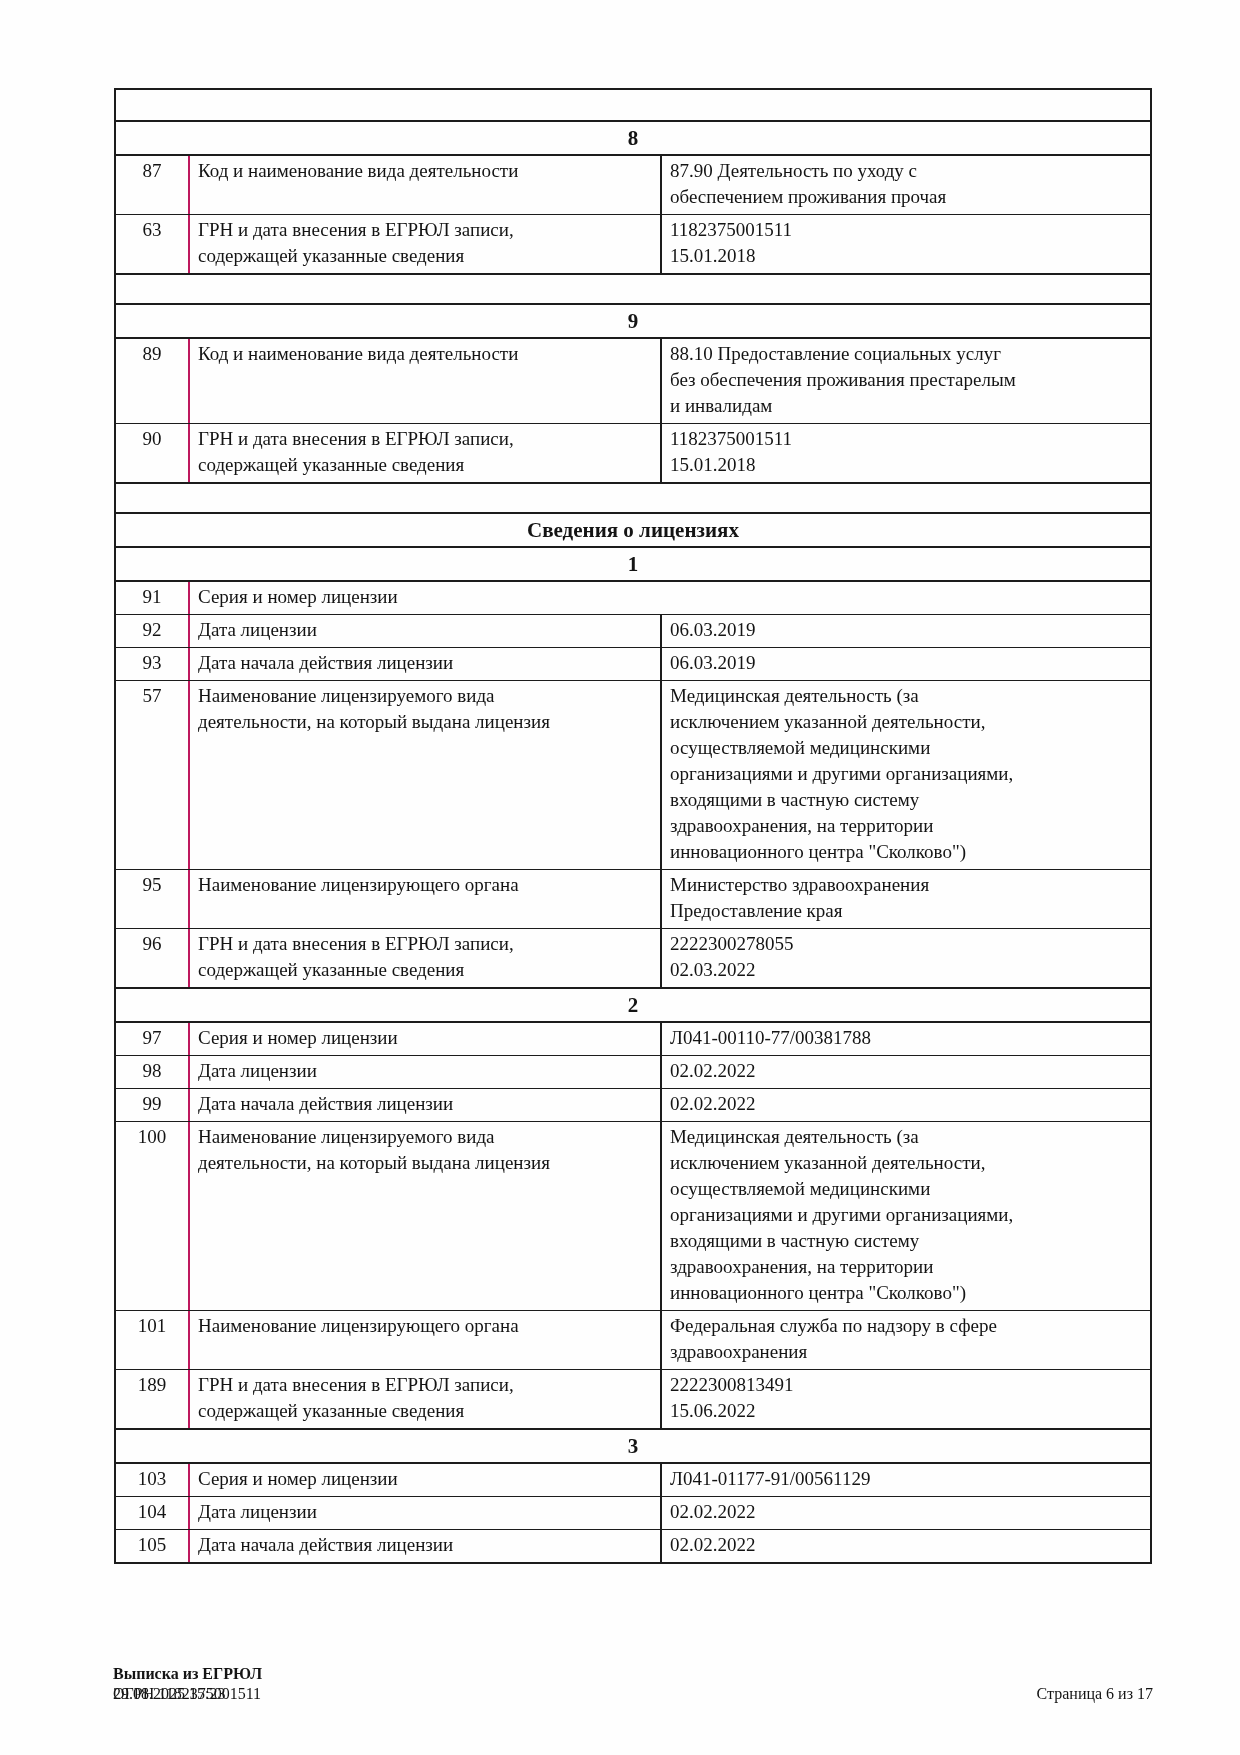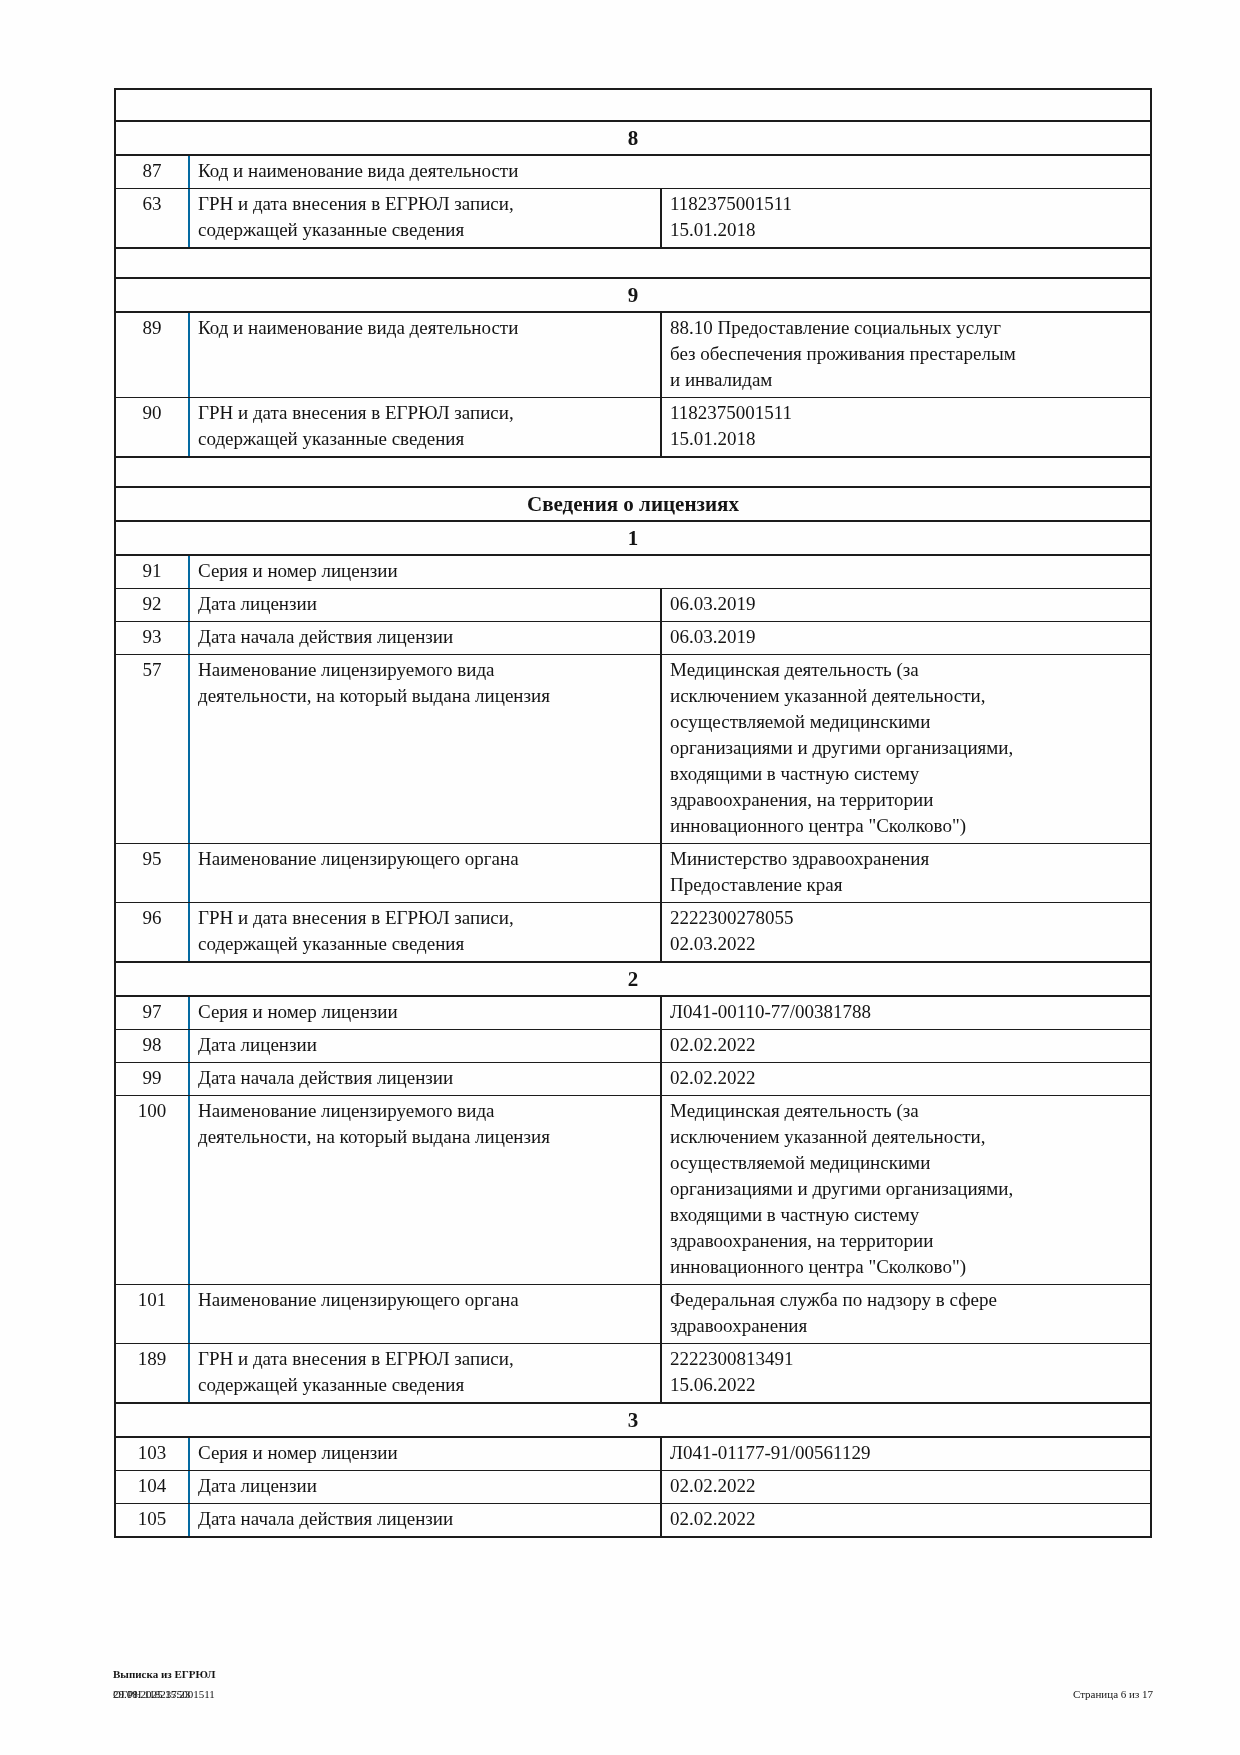--- a/index.html
+++ b/index.html
@@ -62,33 +62,33 @@
   .cell-num {
     width: 72px;
     flex: 0 0 72px;
     text-align: center;
     padding-left: 2px;
     padding-right: 2px;
   }
   .cell-label {
     width: 472px;
     flex: 0 0 472px;
-    border-left: 2px solid #0369a1;
+    border-left: 2px solid #be185d;
   }
   .cell-value {
     flex: 1 1 auto;
     border-left: 2px solid #1c1c1c;
   }
   
   .footer {
     position: absolute;
     left: 113px;
     top: 1664px;
     width: 1040px;
-    font-size: 11px;
+    font-size: 16px;
     line-height: 20px;
   }
   .footer-line1 { font-weight: bold; }
   .footer-line2 { position: relative; height: 20px; }
   .footer-datetime { position: absolute; left: 0; top: 0; }
   .footer-ogrn {
     position: absolute;
     left: 0; right: 0; top: 0;
   }
   .footer-page {
@@ -101,20 +101,22 @@
 <body>
 
 <div class="page">
 
   <div class="doc-table">
       <div class="row row--empty"></div>
       <div class="row row--section">8</div>
       <div class="row row--data">
         <div class="cell cell-num">87</div>
         <div class="cell cell-label">Код и наименование вида деятельности</div>
+        <div class="cell cell-value">87.90 Деятельность по уходу с
+обеспечением проживания прочая</div>
       </div>
       <div class="row row--data">
         <div class="cell cell-num">63</div>
         <div class="cell cell-label">ГРН и дата внесения в ЕГРЮЛ записи,
 содержащей указанные сведения</div>
         <div class="cell cell-value">1182375001511
 15.01.2018</div>
       </div>
       <div class="row row--empty"></div>
       <div class="row row--section">9</div>

